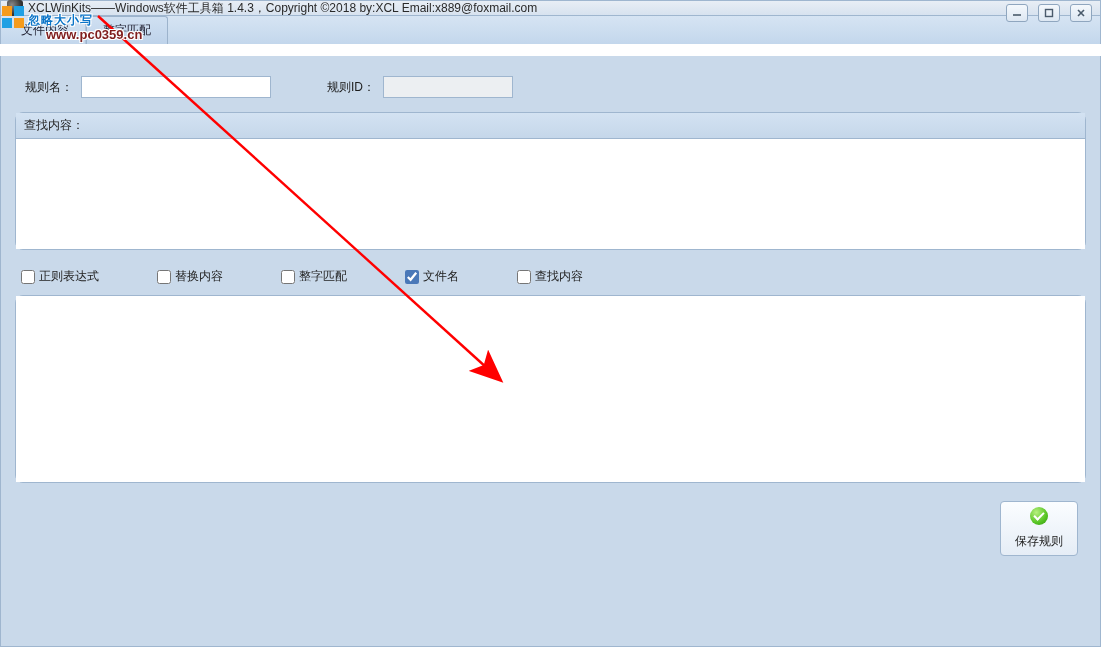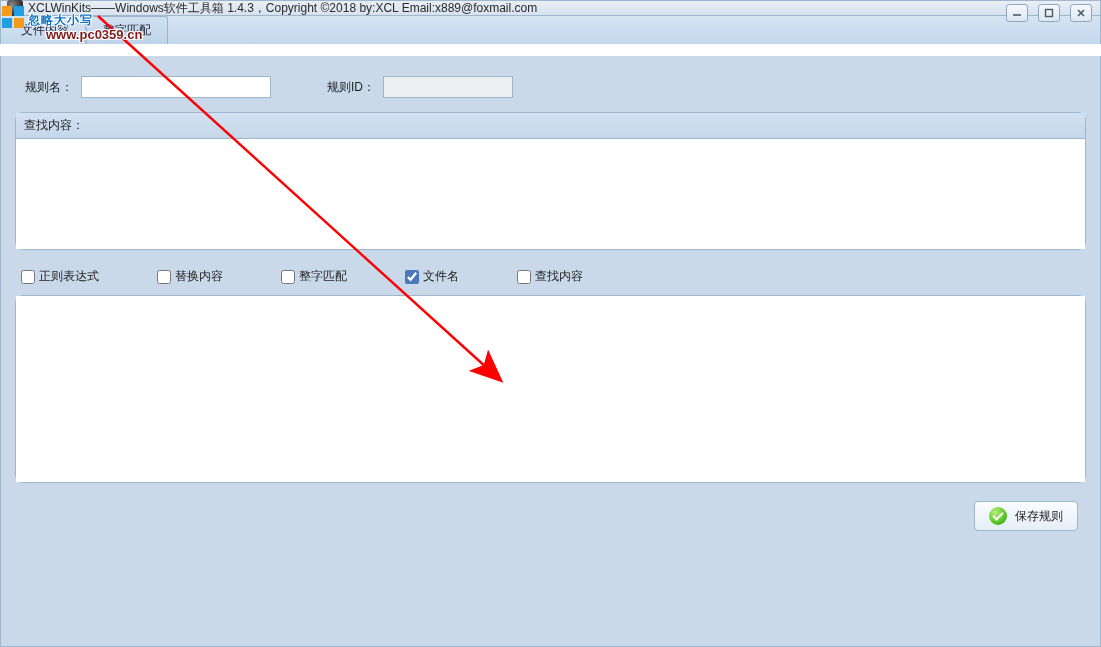--- a/index.html
+++ b/index.html
@@ -108,21 +108,21 @@
 
   
   .footer {
     display:flex; justify-content:flex-end; padding:6px 8px 2px 0;
   }
   .save-btn {
     display:flex; align-items:center; gap:8px;
     padding:5px 14px;
     background:linear-gradient(to bottom,#fbfdff,#e5edf6);
     border:1px solid #9fb6cf; border-radius:4px;
-    cursor:pointer; color:#222;
+    cursor:pointer; color:#222;flex-direction:column;
   }
   .save-btn .ok-icon {
     width:18px; height:18px; border-radius:50%;
     background:radial-gradient(circle at 35% 30%, #b8f07f 0%, #56c423 60%, #2f8f0f 100%);
     position:relative;
   }
   .save-btn .ok-icon::after{
     content:""; position:absolute; left:4px; top:5px;
     width:8px; height:4px; border-left:2px solid #fff; border-bottom:2px solid #fff;
     transform:rotate(-45deg);

